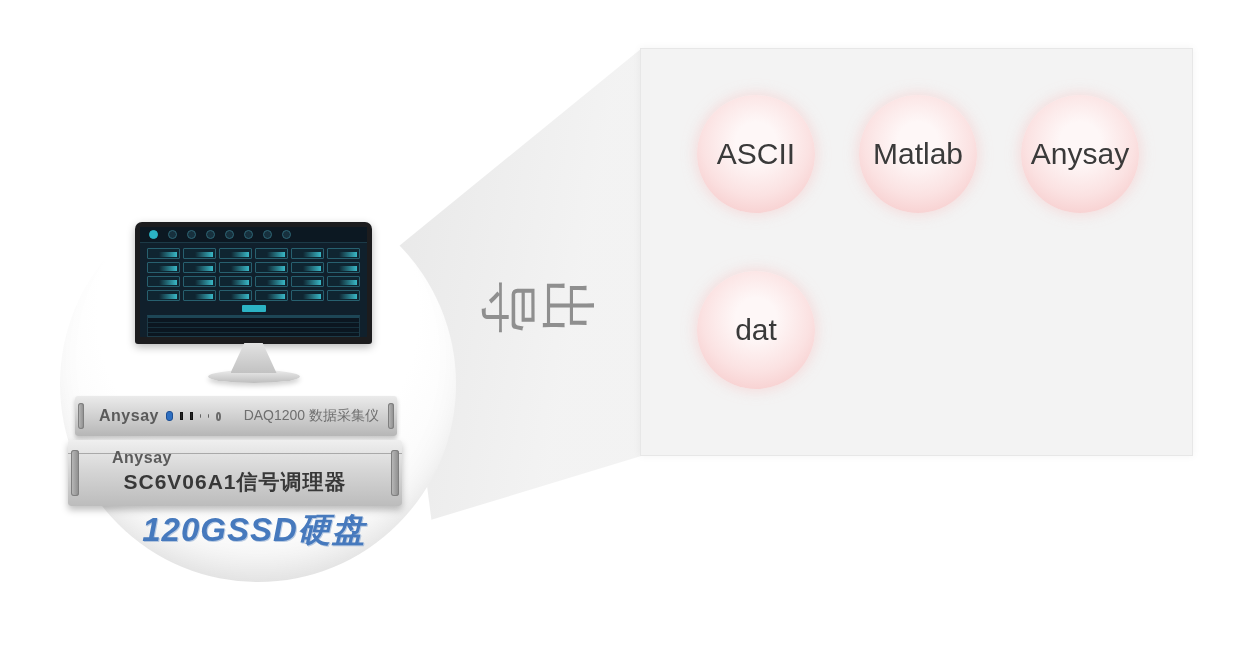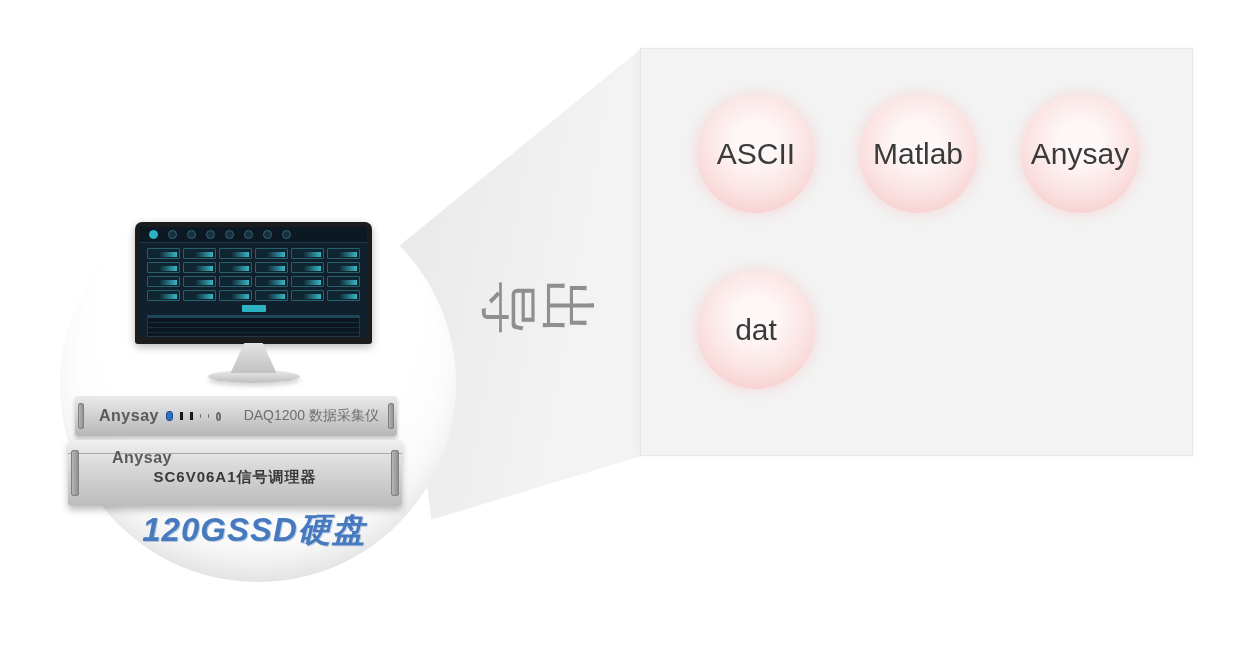--- a/index.html
+++ b/index.html
@@ -57,21 +57,21 @@
   .rack2 .r-handle { top:10px; bottom:10px; width:8px; }
   .rack1-face { display:flex; align-items:center; height:100%; padding:0 18px 0 24px; gap:7px; }
   .brand { font-weight:bold; font-size:16px; color:#5a5a5a; letter-spacing:0.5px; }
   .vga { width:26px; height:10px; background:#2e6fc1; border:1px solid #1d4f94; border-radius:3px; }
   .usb { width:8px; height:8px; background:#242424; border:1px solid #111; }
   .led { width:4px; height:4px; border-radius:50%; background:#5d5d5d; }
   .pwr { width:9px; height:9px; border-radius:50%; border:2px solid #6b6b6b; background:#d8d8d8; }
   .daq-label { font-size:14px; color:#6f6f6f; margin-left:16px; white-space:nowrap; }
   .brand2 { position:absolute; left:44px; top:9px; }
   .model-label { position:absolute; left:0; right:0; top:28px; text-align:center;
-                 font-size:15px; font-weight:bold; color:#383838; letter-spacing:1px; }
+                 font-size:21px; font-weight:bold; color:#383838; letter-spacing:1px; }
 
   
   .ssd-label { position:absolute; left:0; right:8px; top:322px; text-align:center;
                font-size:33px; font-style:italic; font-weight:bold; color:#4679bd;
                letter-spacing:1px; text-shadow:1px 1px 0 rgba(140,170,210,0.6); }
 
   
   .export-label { position:absolute; left:480px; top:258px; display:flex; z-index:4; }
   .export-label span { display:inline-block; width:58px; height:100px; line-height:100px;
                        text-align:center; transform:rotate(90deg); font-size:56px; color:#8f8f8f; }

